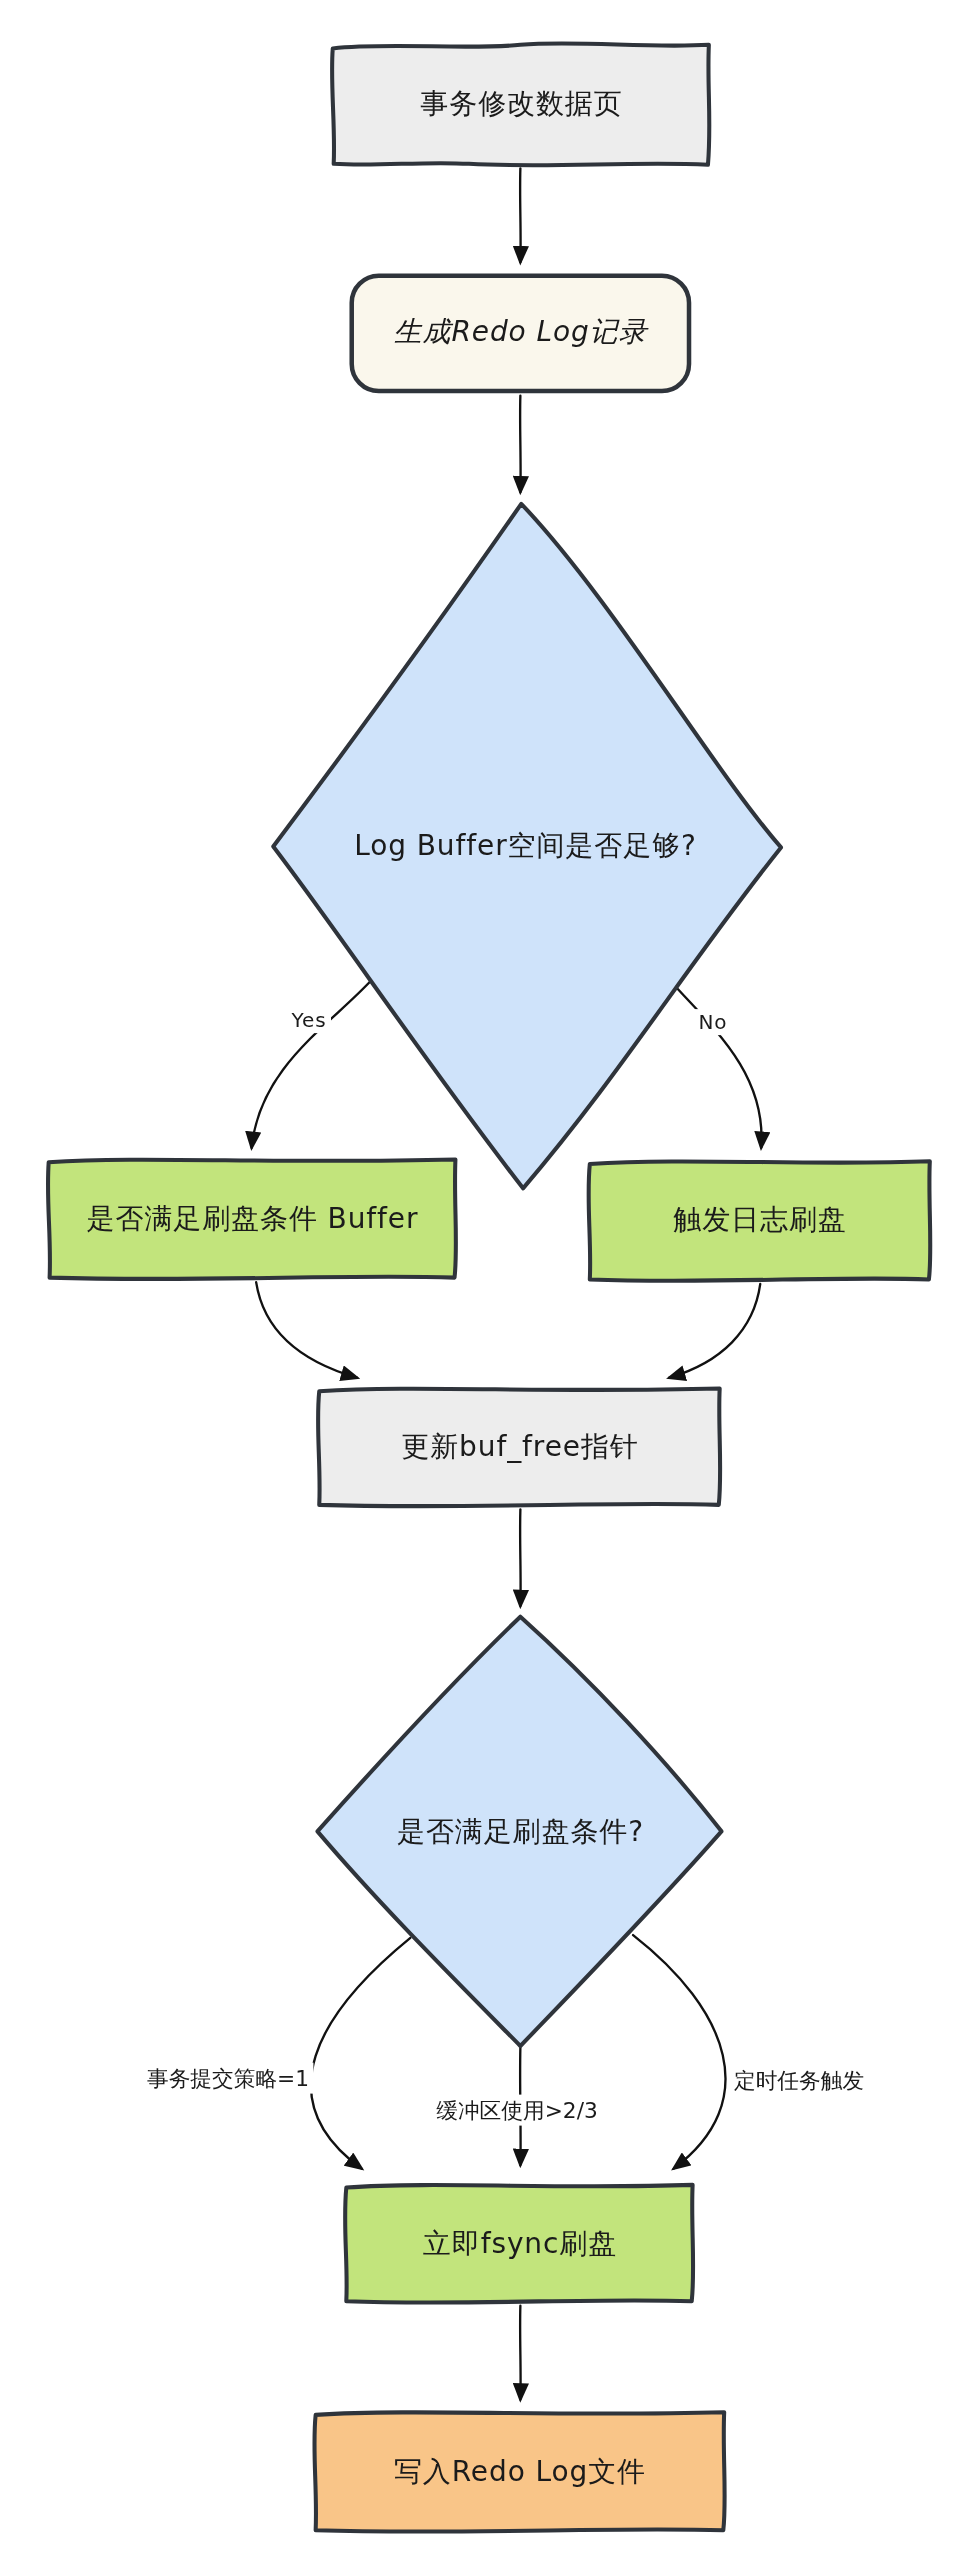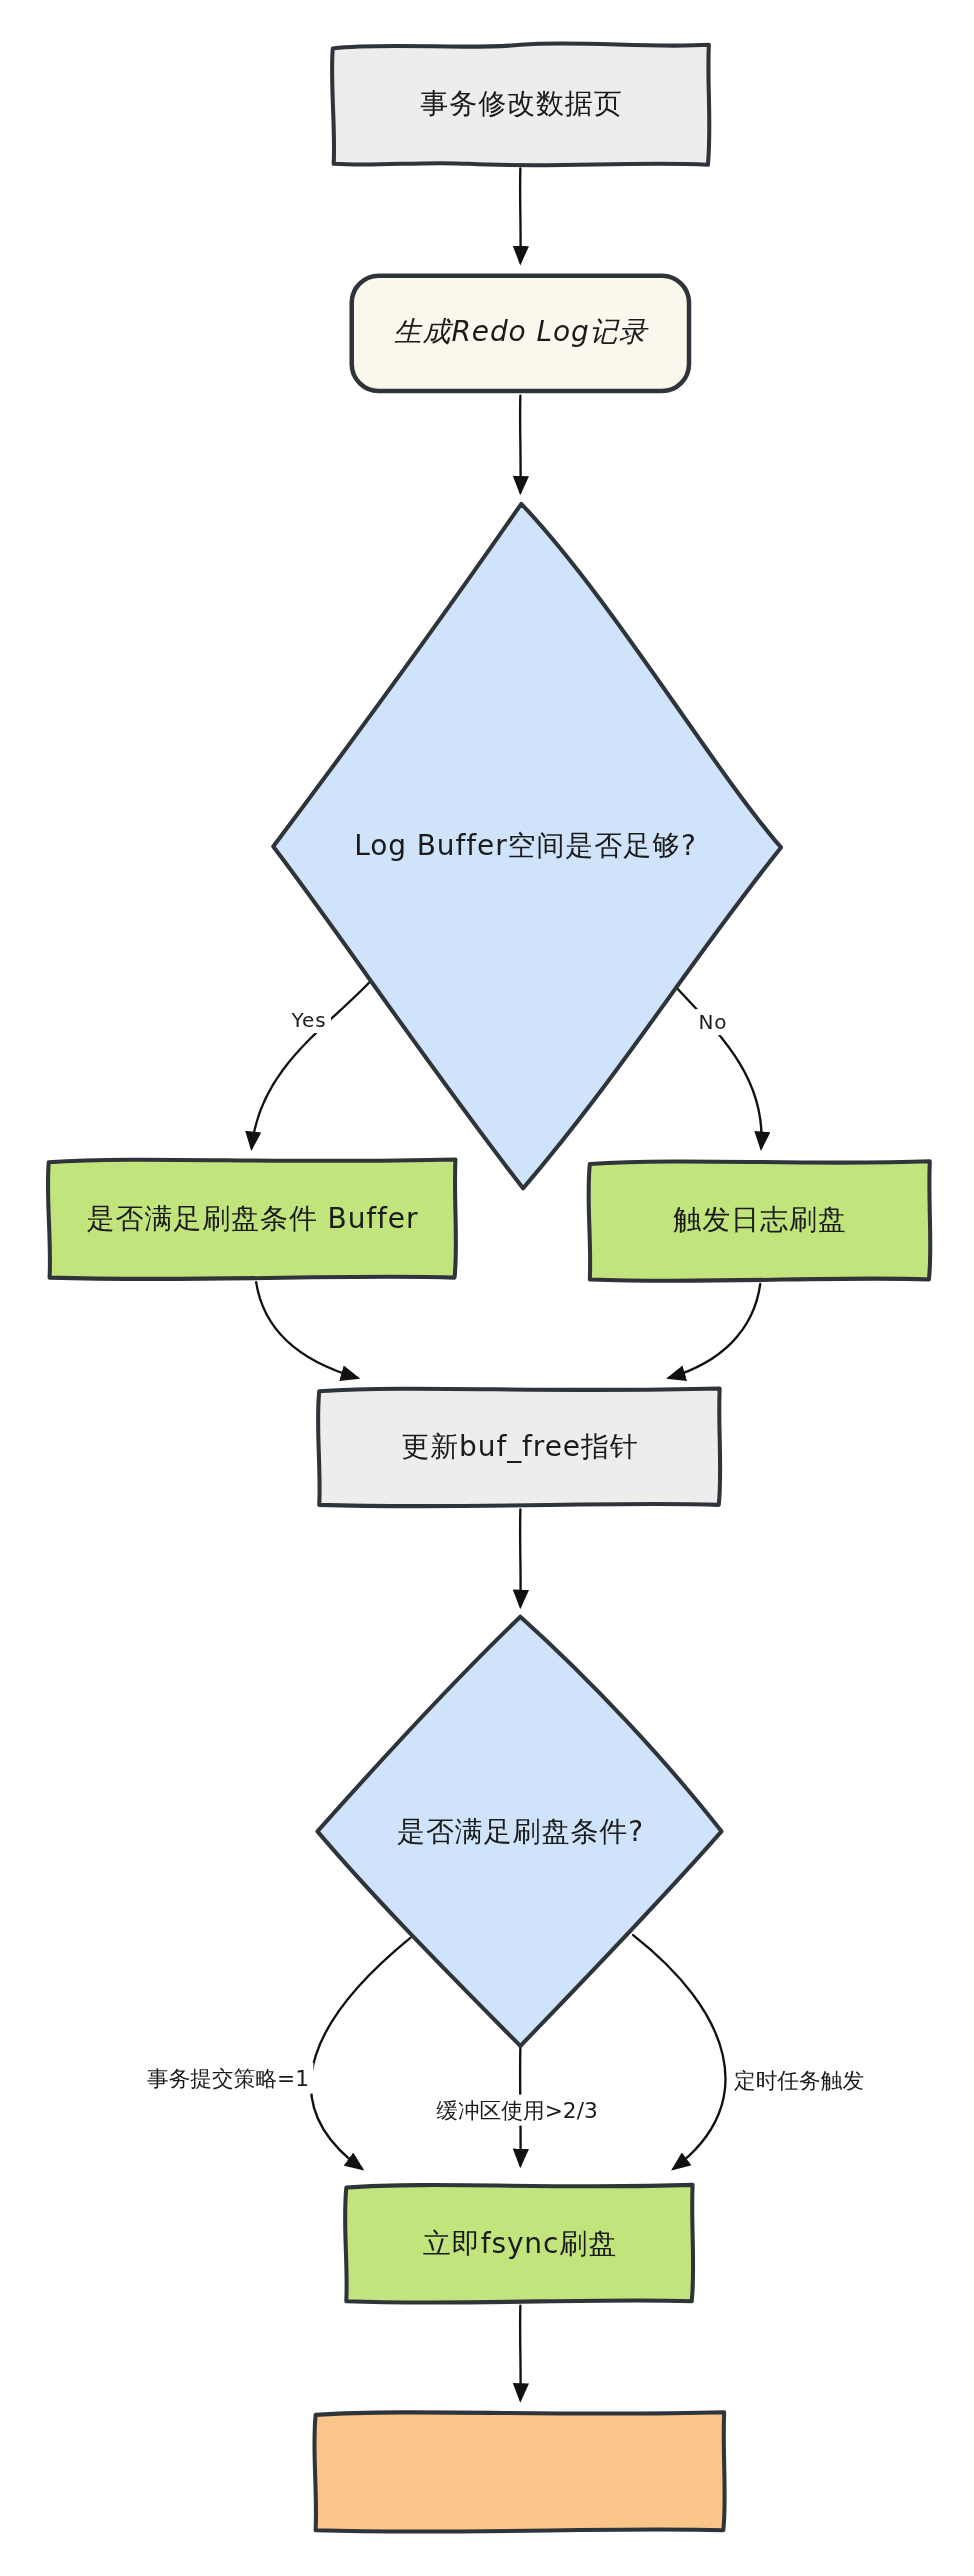--- a/index.html
+++ b/index.html
@@ -123,20 +123,21 @@
   <div class="node-label" style="left:47px;top:1158px;width:411px;height:122px;">是否满足刷盘条件 Buffer</div>
 
   <div class="node-label" style="left:588px;top:1159px;width:344px;height:122px;">触发日志刷盘</div>
 
   <div class="node-label" style="left:318px;top:1387px;width:404px;height:120px;">更新buf_free指针</div>
 
   <div class="node-label" style="left:295px;top:1805px;width:451px;height:54px;">是否满足刷盘条件?</div>
 
   <div class="node-label" style="left:345px;top:2184px;width:350px;height:120px;">立即fsync刷盘</div>
 
+  <div class="node-label" style="left:314px;top:2411px;width:412px;height:122px;">写入Redo Log文件</div>
 
   <div class="edge-label yesno" style="left:309px;top:1020px;">Yes</div>
 
   <div class="edge-label yesno" style="left:713px;top:1022px;">No</div>
 
   <div class="edge-label" style="left:228px;top:2078px;">事务提交策略=1</div>
 
   <div class="edge-label" style="left:517px;top:2110px;">缓冲区使用&gt;2/3</div>
 
   <div class="edge-label" style="left:799px;top:2080px;">定时任务触发</div>

